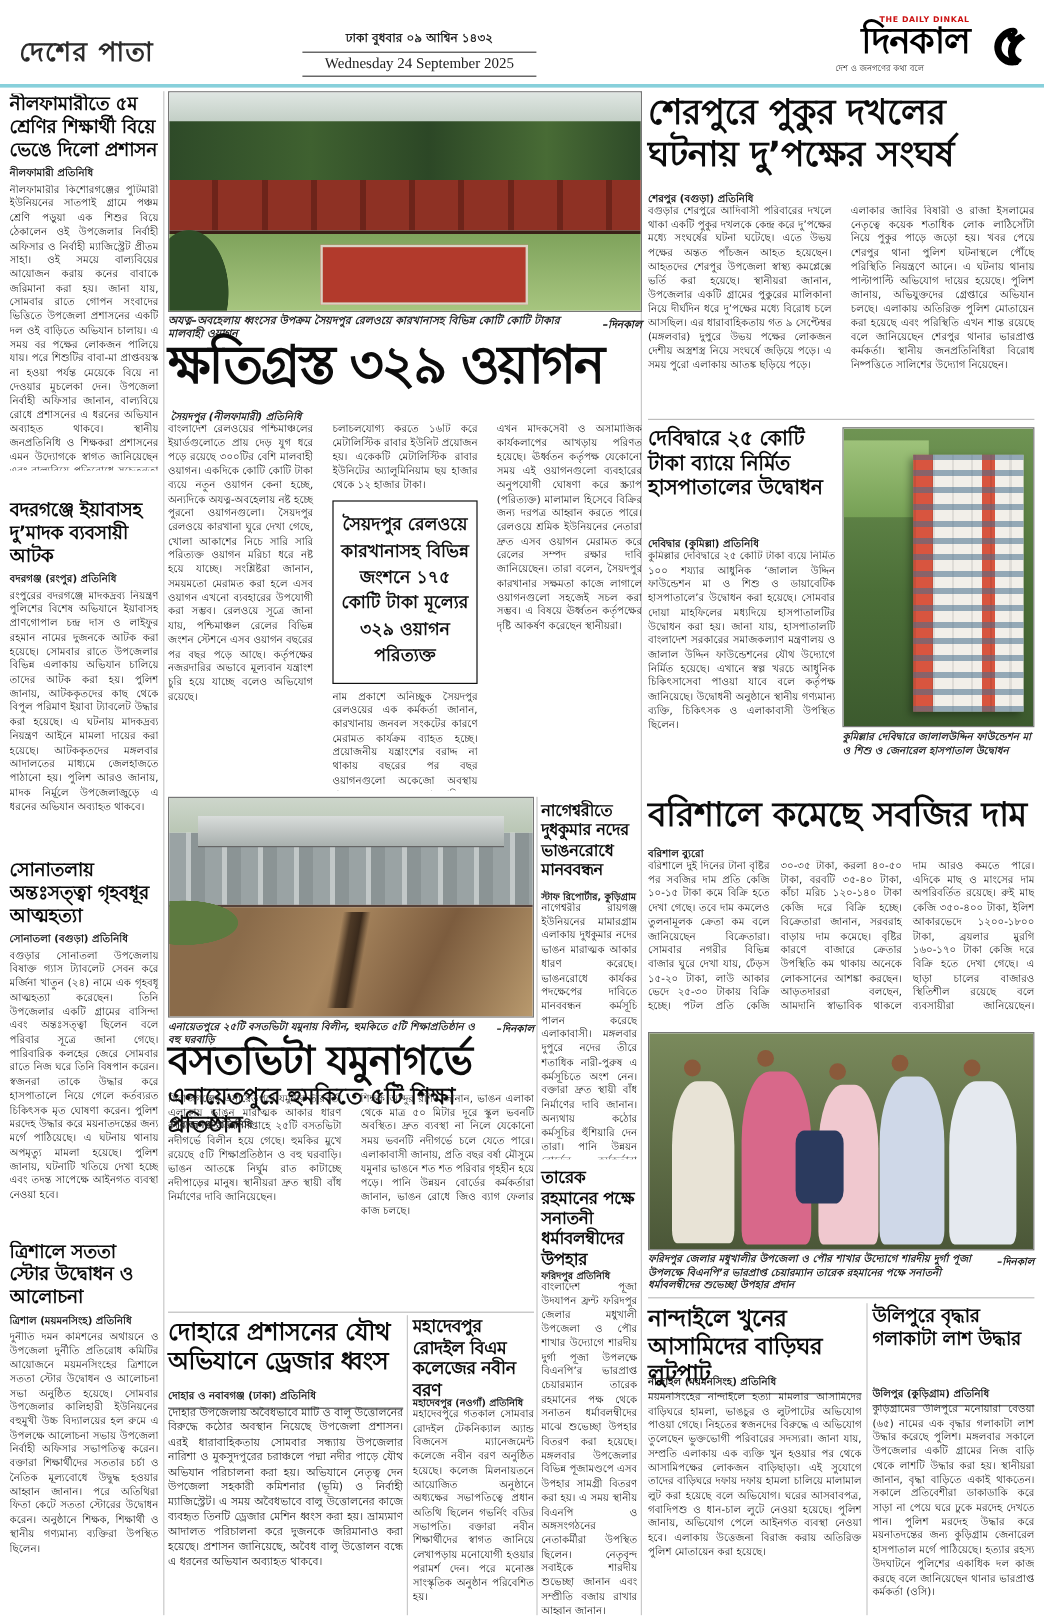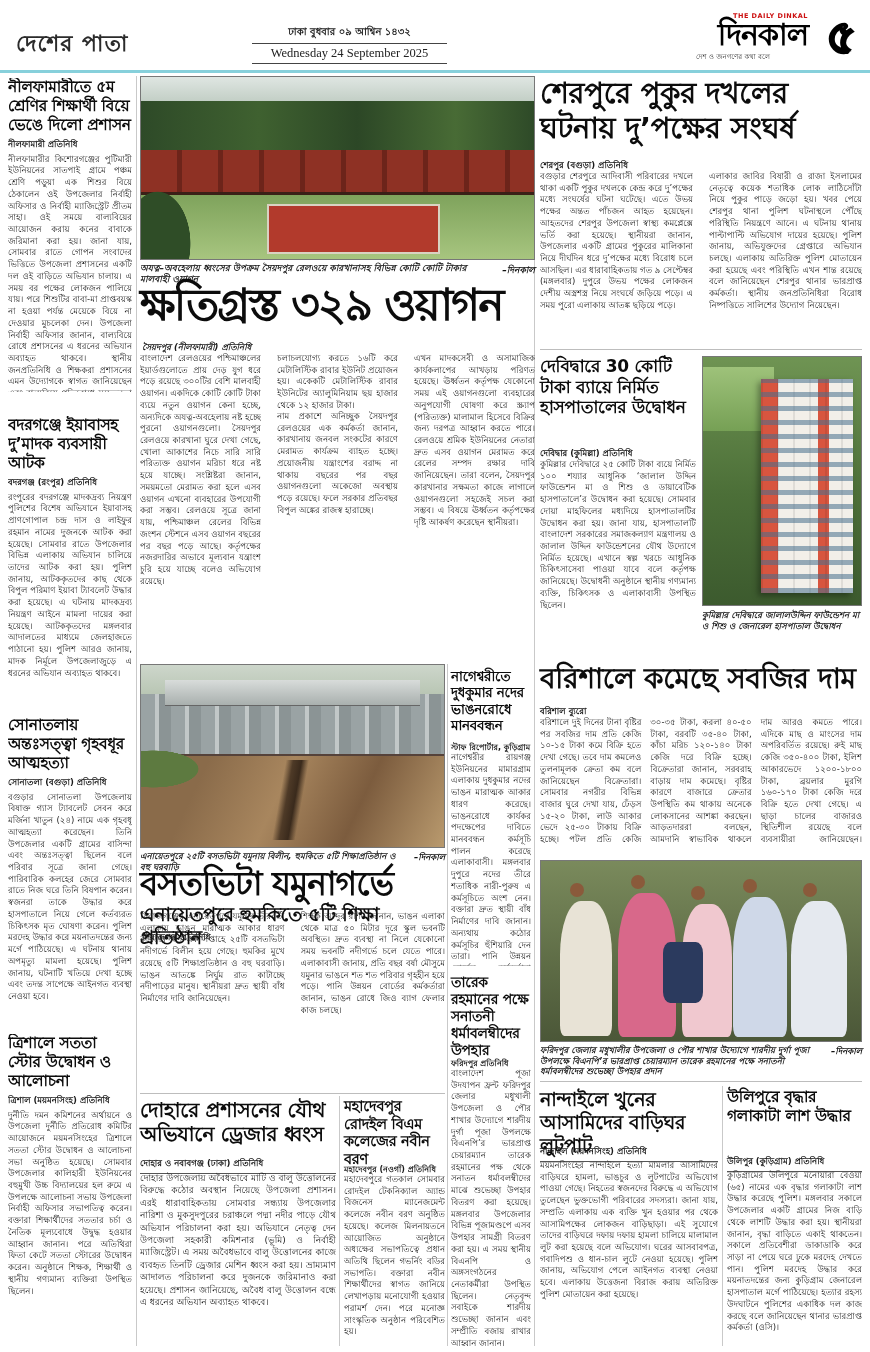--- a/index.html
+++ b/index.html
@@ -148,34 +148,35 @@
   <div class="abs cap-row" style="left:140px; top:263px; width:395px;">
     <div class="cap">অযত্ন–অবহেলায় ধ্বংসের উপক্রম সৈয়দপুর রেলওয়ে কারখানাসহ বিভিন্ন কোটি কোটি টাকার মালবাহী ওয়াগন</div>
     <div class="credit">–দিনকাল</div>
   </div>
   <div class="abs hl nowrap" style="left:140px; top:278px; width:395px; font-size:44px; letter-spacing:-2px; font-weight:900;">ক্ষতিগ্রস্ত ৩২৯ ওয়াগন</div>
   <div class="abs by" style="left:142px; top:338px; font-style:italic;">সৈয়দপুর (নীলফামারী) প্রতিনিধি</div>
   <div class="abs flexrow" style="left:140px; top:353px; width:395px; height:306px; overflow:hidden;">
     <div class="body-txt">বাংলাদেশ রেলওয়ের পশ্চিমাঞ্চলের ইয়ার্ডগুলোতে প্রায় দেড় যুগ ধরে পড়ে রয়েছে ৩০০টির বেশি মালবাহী ওয়াগন। একদিকে কোটি কোটি টাকা ব্যয়ে নতুন ওয়াগন কেনা হচ্ছে, অন্যদিকে অযত্ন-অবহেলায় নষ্ট হচ্ছে পুরনো ওয়াগনগুলো। সৈয়দপুর রেলওয়ে কারখানা ঘুরে দেখা গেছে, খোলা আকাশের নিচে সারি সারি পরিত্যক্ত ওয়াগন মরিচা ধরে নষ্ট হয়ে যাচ্ছে। সংশ্লিষ্টরা জানান, সময়মতো মেরামত করা হলে এসব ওয়াগন এখনো ব্যবহারের উপযোগী করা সম্ভব। রেলওয়ে সূত্রে জানা যায়, পশ্চিমাঞ্চল রেলের বিভিন্ন জংশন স্টেশনে এসব ওয়াগন বছরের পর বছর পড়ে আছে। কর্তৃপক্ষের নজরদারির অভাবে মূল্যবান যন্ত্রাংশ চুরি হয়ে যাচ্ছে বলেও অভিযোগ রয়েছে।</div>
     <div>
       <div class="body-txt" style="height:58px;">চলাচলযোগ্য করতে ১৬টি করে মেটালিস্টিক রাবার ইউনিট প্রয়োজন হয়। একেকটি মেটালিস্টিক রাবার ইউনিটের অ্যালুমিনিয়াম ছয় হাজার থেকে ১২ হাজার টাকা।</div>
+      <div class="subbox">সৈয়দপুর রেলওয়ে কারখানাসহ বিভিন্ন জংশনে ১৭৫ কোটি টাকা মূল্যের ৩২৯ ওয়াগন পরিত্যক্ত</div>
       <div class="body-txt" style="height:118px;">নাম প্রকাশে অনিচ্ছুক সৈয়দপুর রেলওয়ের এক কর্মকর্তা জানান, কারখানায় জনবল সংকটের কারণে মেরামত কার্যক্রম ব্যাহত হচ্ছে। প্রয়োজনীয় যন্ত্রাংশের বরাদ্দ না থাকায় বছরের পর বছর ওয়াগনগুলো অকেজো অবস্থায় পড়ে রয়েছে। ফলে সরকার প্রতিবছর বিপুল অঙ্কের রাজস্ব হারাচ্ছে।</div>
     </div>
     <div class="body-txt">এখন মাদকসেবী ও অসামাজিক কার্যকলাপের আখড়ায় পরিণত হয়েছে। ঊর্ধ্বতন কর্তৃপক্ষ যেকোনো সময় এই ওয়াগনগুলো ব্যবহারের অনুপযোগী ঘোষণা করে স্ক্র্যাপ (পরিত্যক্ত) মালামাল হিসেবে বিক্রির জন্য দরপত্র আহ্বান করতে পারে। রেলওয়ে শ্রমিক ইউনিয়নের নেতারা দ্রুত এসব ওয়াগন মেরামত করে রেলের সম্পদ রক্ষার দাবি জানিয়েছেন। তারা বলেন, সৈয়দপুর কারখানার সক্ষমতা কাজে লাগালে ওয়াগনগুলো সহজেই সচল করা সম্ভব। এ বিষয়ে ঊর্ধ্বতন কর্তৃপক্ষের দৃষ্টি আকর্ষণ করেছেন স্থানীয়রা।</div>
   </div>
 
   <div class="abs hl" style="left:540px; top:76px; width:322px; font-size:29px; font-weight:900;">শেরপুরে পুকুর দখলের ঘটনায় দু’পক্ষের সংঘর্ষ</div>
   <div class="abs by" style="left:540px; top:156px;">শেরপুর (বগুড়া) প্রতিনিধি</div>
   <div class="abs flexrow" style="left:540px; top:171px; width:322px; height:175px; overflow:hidden;">
     <div class="body-txt">বগুড়ার শেরপুরে আদিবাসী পরিবারের দখলে থাকা একটি পুকুর দখলকে কেন্দ্র করে দু’পক্ষের মধ্যে সংঘর্ষের ঘটনা ঘটেছে। এতে উভয় পক্ষের অন্তত পাঁচজন আহত হয়েছেন। আহতদের শেরপুর উপজেলা স্বাস্থ্য কমপ্লেক্সে ভর্তি করা হয়েছে। স্থানীয়রা জানান, উপজেলার একটি গ্রামের পুকুরের মালিকানা নিয়ে দীর্ঘদিন ধরে দু’পক্ষের মধ্যে বিরোধ চলে আসছিল। এর ধারাবাহিকতায় গত ৯ সেপ্টেম্বর (মঙ্গলবার) দুপুরে উভয় পক্ষের লোকজন দেশীয় অস্ত্রশস্ত্র নিয়ে সংঘর্ষে জড়িয়ে পড়ে। এ সময় পুরো এলাকায় আতঙ্ক ছড়িয়ে পড়ে।</div>
     <div class="body-txt">এলাকার জাবির বিষারী ও রাজা ইসলামের নেতৃত্বে কয়েক শতাধিক লোক লাঠিসোঁটা নিয়ে পুকুর পাড়ে জড়ো হয়। খবর পেয়ে শেরপুর থানা পুলিশ ঘটনাস্থলে পৌঁছে পরিস্থিতি নিয়ন্ত্রণে আনে। এ ঘটনায় থানায় পাল্টাপাল্টি অভিযোগ দায়ের হয়েছে। পুলিশ জানায়, অভিযুক্তদের গ্রেপ্তারে অভিযান চলছে। এলাকায় অতিরিক্ত পুলিশ মোতায়েন করা হয়েছে এবং পরিস্থিতি এখন শান্ত রয়েছে বলে জানিয়েছেন শেরপুর থানার ভারপ্রাপ্ত কর্মকর্তা। স্থানীয় জনপ্রতিনিধিরা বিরোধ নিষ্পত্তিতে সালিশের উদ্যোগ নিয়েছেন।</div>
   </div>
   <div class="hline" style="left:540px; top:349px; width:322px;"></div>
 
-  <div class="abs hl" style="left:540px; top:356px; width:156px; font-size:17px;">দেবিদ্বারে 30 কোটি টাকা ব্যায়ে নির্মিত হাসপাতালের উদ্বোধন</div>
+  <div class="abs hl" style="left:540px; top:356px; width:156px; font-size:17px;">দেবিদ্বারে ২৫ কোটি টাকা ব্যায়ে নির্মিত হাসপাতালের উদ্বোধন</div>
   <div class="abs by" style="left:540px; top:444px;">দেবিদ্বার (কুমিল্লা) প্রতিনিধি</div>
   <div class="abs body-txt" style="left:540px; top:459px; width:156px; height:195px;">কুমিল্লার দেবিদ্বারে ২৫ কোটি টাকা ব্যয়ে নির্মিত ১০০ শয্যার আধুনিক ‘জালাল উদ্দিন ফাউন্ডেশন মা ও শিশু ও ডায়াবেটিক হাসপাতালে’র উদ্বোধন করা হয়েছে। সোমবার দোয়া মাহফিলের মধ্যদিয়ে হাসপাতালটির উদ্বোধন করা হয়। জানা যায়, হাসপাতালটি বাংলাদেশ সরকারের সমাজকল্যাণ মন্ত্রণালয় ও জালাল উদ্দিন ফাউন্ডেশনের যৌথ উদ্যোগে নির্মিত হয়েছে। এখানে স্বল্প খরচে আধুনিক চিকিৎসাসেবা পাওয়া যাবে বলে কর্তৃপক্ষ জানিয়েছে। উদ্বোধনী অনুষ্ঠানে স্থানীয় গণ্যমান্য ব্যক্তি, চিকিৎসক ও এলাকাবাসী উপস্থিত ছিলেন।</div>
 
   <div class="photo" style="left:702px; top:356px; width:160px; height:250px;">
     <div class="ph-layer hp-bg"></div>
     <div class="hp-field"></div>
     <div class="hp-bld"></div>
   </div>
   <div class="abs cap" style="left:702px; top:610px; width:160px; font-size:8.5px;">কুমিল্লার দেবিদ্বারে জালালউদ্দিন ফাউন্ডেশন মা ও শিশু ও জেনারেল হাসপাতাল উদ্বোধন</div>
 

